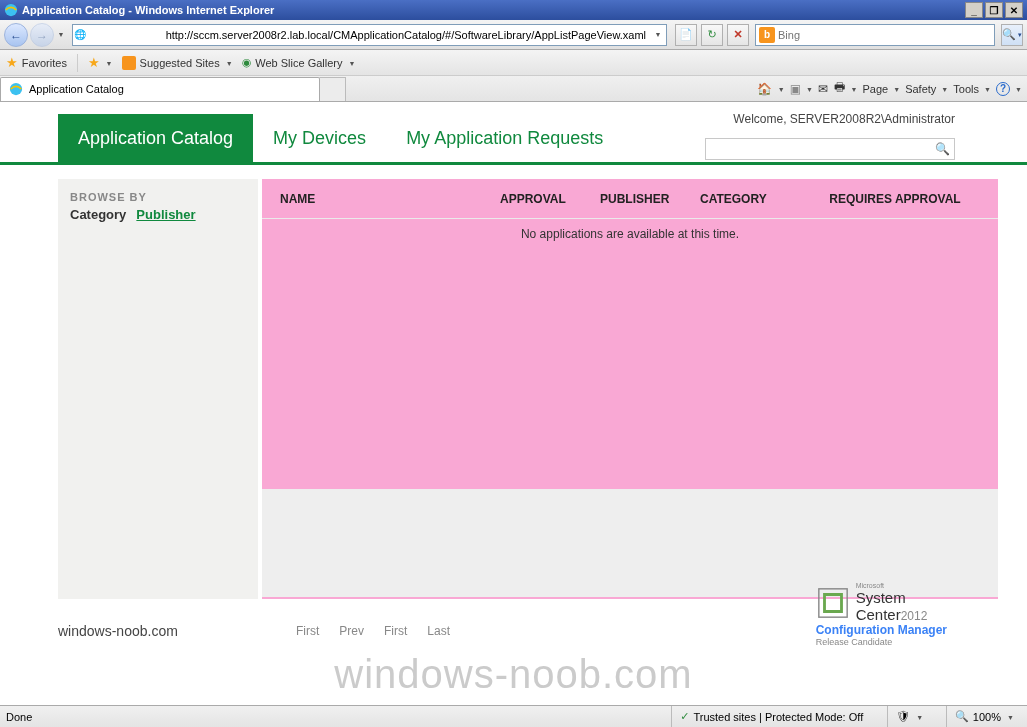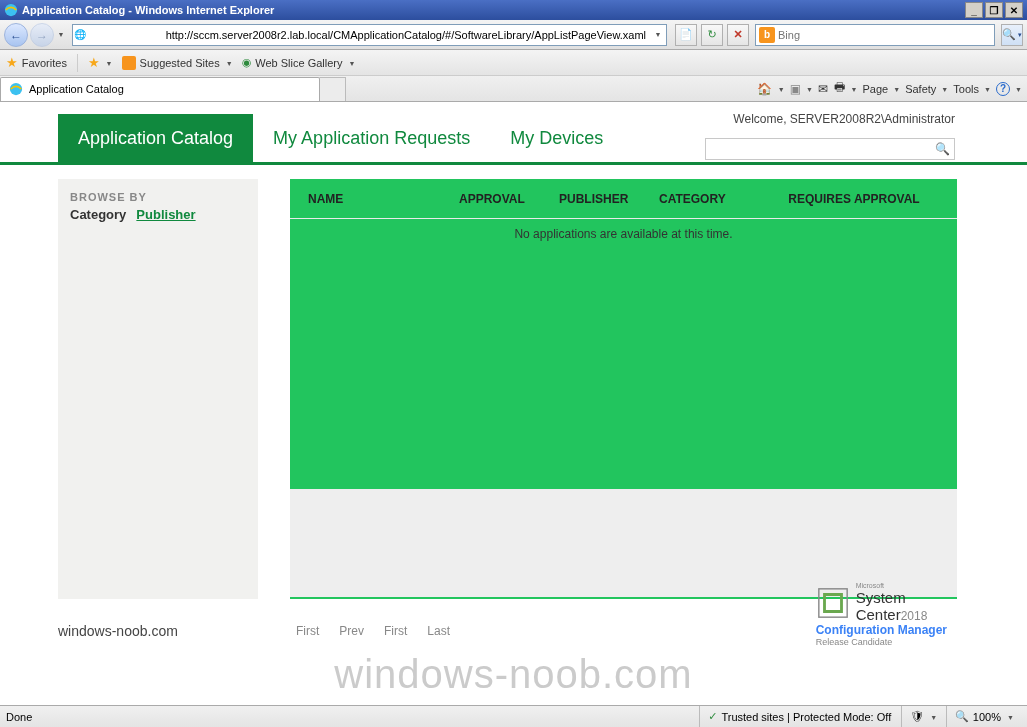--- a/index.html
+++ b/index.html
@@ -48,46 +48,46 @@
     .tabstrip { display: flex; align-items: flex-end; height: 60px; padding: 0 0 0 58px; margin-top:0; padding-top:2px;}
     .apptab { height: 48px; padding: 0 20px; display: flex; align-items: center; font-size: 18px; font-family: "Segoe UI Light","Segoe UI",Arial; cursor:pointer; }
     .apptab.active { background: #10893e; color: #fff; }
     .apptab.inactive { color: #10893e; }
     .greenline { height: 3px; background: #10893e; width: 100%; }
 
     .searchbox { position:absolute; right:72px; top:36px; width:250px; height:22px; border:1px solid #c8c8c8; display:flex; align-items:center; padding:0 4px;}
     .searchbox input { flex:1; border:none; outline:none; font-size:11px;}
     .searchbox .sgl { color:#10893e; font-size:12px;}
 
-    .body-row { display: flex; padding: 14px 70px 0 58px; gap: 32px;}
+    .body-row { display: flex; padding: 14px 29px 0 58px; gap: 4px;}
     .sidebar { width: 200px; background: #f1f1ef; height: 420px; padding: 12px 0 0 12px; font-family:"Segoe UI",Arial; font-size:12px;}
     .browseby { color:#888; font-weight:600; letter-spacing:1px; font-size:11px;}
     .cats { margin-top:4px; display:flex; gap:10px; font-size:13px;}
     .catitem { color:#333; font-weight:600; cursor:pointer;}
     .catitem.link { color:#10893e; text-decoration:underline;}
     .all-row { margin: 8px 0 0 -12px; padding: 6px 14px; background:#dfeedd; font-weight:600; color:#333; width:calc(100% + 12px);}
 
-    .main { flex:1; background:#22c55e;}
+    .main { flex:1; background:#f9a8d4;}
     .thead { height:40px; display:flex; align-items:center; border-bottom:1px solid #eaeaea; padding:0 18px; font-family:"Segoe UI",Arial;}
     .th { font-weight:700; font-size:12px; color:#222;}
     .th.name{flex:1.3;} .th.ver{width:100px;} .th.pub{width:100px;} .th.cat{width:110px;} .th.req{width:170px; text-align:center;}
     .empty { text-align:center; padding-top:8px; font-size:12px; color:#333; font-family:"Segoe UI",Arial;}
     .main-body{height:270px;}
     .main-foot{height:108px; background:#eeeeee;}
 
     .footer-row { display:flex; align-items:center; padding: 24px 70px 0 58px; gap:30px; font-family:"Segoe UI",Arial; position:relative;}
     .brand { font-size:14px; color:#444; font-weight:400; width:200px;}
     .pager { display:flex; gap:20px; font-size:12px; color:#888;margin-left:8px;}
     .logo { position:absolute; right:80px; bottom:-8px; text-align:left;}
     .logo .sc { font-size:15px; color:#333;}
     .logo .cm { font-size:12px; color:#3b82f6; font-weight:600;}
     .logo .rc { font-size:9px; color:#888;}
 
     
-    .statusbar { height:22px; border-top:1px solid #aaa; background:linear-gradient(#f0f0f0,#e4e4e4); display:flex; align-items:center; padding:0 6px; font-size:11px; gap:2px;}
+    .statusbar { height:22px; border-top:1px solid #aaa; background:linear-gradient(#f0f0f0,#e4e4e4); display:flex; align-items:center; padding:0 6px; font-size:11px; gap:16px;}
     .status-left { flex:1; }
     .status-seg { border-left:1px solid #bbb; padding:0 8px; display:flex; align-items:center; gap:4px; height:100%;}
 
     
     .watermark { position:absolute; bottom:30px; left:0; width:100%; text-align:center; font-size:40px; color:#cbcbcb; letter-spacing:1px; pointer-events:none; z-index:100; font-family:Arial;}
   </style>
 </head>
 <body>
 
 <div class="titlebar">
@@ -185,22 +185,22 @@
         <span class="drop">▼</span>
       </div>
   </div>
 </div>
 
 <div class="page">
   <div class="welcome">Welcome, SERVER2008R2\Administrator</div>
 
   <div class="tabstrip">
     <div class="apptab active">Application Catalog</div>
+    <div class="apptab inactive">My Devices</div>
     <div class="apptab inactive">My Application Requests</div>
-    <div class="apptab inactive">My Devices</div>
   </div>
   <div class="searchbox">
     <input style="">
     <span class="sgl">🔍</span>
   </div>
   <div class="greenline"></div>
 
   <div class="body-row">
     <div class="sidebar">
       <div class="browseby">BROWSE BY</div>
@@ -232,21 +232,21 @@
       <span>Prev</span>
       <span>First</span>
       <span>Last</span>
     </div>
     <div class="logo">
       <svg width="34" height="34" style="float:left;margin-right:6px;margin-top:4px;" viewBox="0 0 24 24">
           <rect x="2" y="2" width="20" height="20" fill="none" stroke="#888" stroke-width="1"></rect>
           <path d="M6 6 L18 6 L18 18 L6 18 Z" fill="none" stroke="#6aa84f" stroke-width="2"></path>
         </svg>
       <div style="font-size:7px;color:#888;">Microsoft</div>
-      <div class="sc"><span>System Center</span><span style="font-size:12px;color:#888;">2018</span></div>
+      <div class="sc"><span>System Center</span><span style="font-size:12px;color:#888;">2012</span></div>
       <div class="cm">Configuration Manager</div>
       <div class="rc">Release Candidate</div>
     </div>
   </div>
 </div>
 
 <div class="watermark">windows-noob.com</div>
 
 <div class="statusbar">
   <div class="status-left">Done</div>

